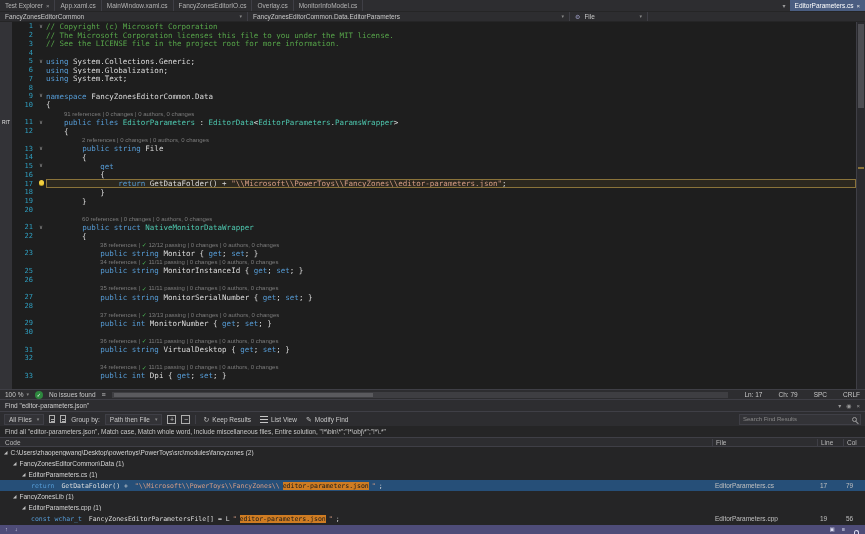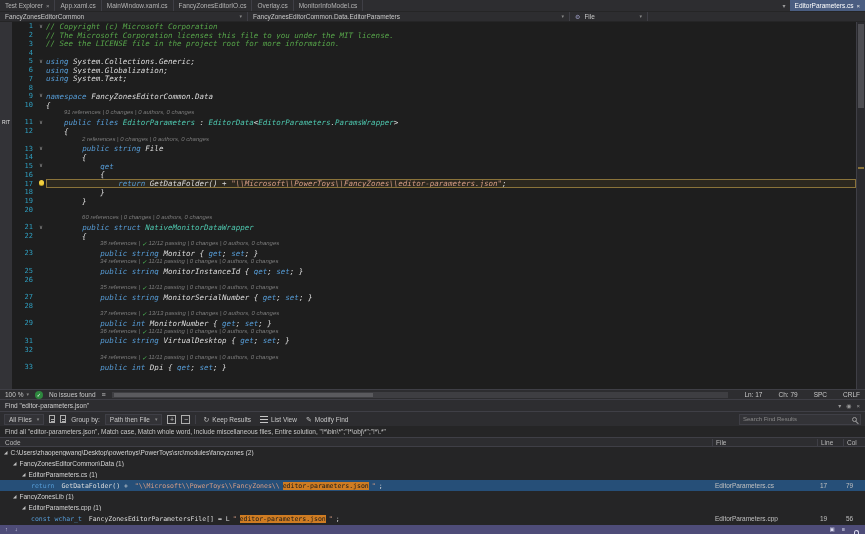--- a/index.html
+++ b/index.html
@@ -31,21 +31,21 @@
   .combo.mem{width:78px;}
   .memicon{color:#9a9ac0;font-size:6px;line-height:1;}
 
   
   .editor{flex:1;position:relative;background:#1e1e1e;overflow:hidden;}
   #code-rows{position:absolute;inset:0 9px 0 0;background:linear-gradient(90deg,#333337 0 12px,transparent 12px);}
   .crow{display:flex;height:var(--rowh);align-items:center;}
   .glyph{width:12px;flex:none;height:100%;font-size:5px;color:#e0e0e0;display:flex;align-items:center;justify-content:center;letter-spacing:0;}
   .lnum{width:24px;flex:none;text-align:right;padding-right:3px;color:#2f9fc0;font-family:"DejaVu Sans Mono",monospace;font-size:7px;}
   .fold{width:10px;flex:none;color:#9a9a9a;font-size:5.5px;text-align:center;line-height:1;}
-  .ccontent{flex:1;height:100%;display:flex;align-items:flex-start;font-family:"DejaVu Sans Mono",monospace;font-size:7.5px;color:#dcdcdc;overflow:hidden;font-style:italic;}
+  .ccontent{flex:1;height:100%;display:flex;align-items:center;font-family:"DejaVu Sans Mono",monospace;font-size:7.5px;color:#dcdcdc;overflow:hidden;}
   .ccontent span{white-space:pre;}
   .crow.current .ccontent{outline:1px solid var(--curline);outline-offset:-1px;background:rgba(136,110,40,.13);}
   .bulb{width:5px;height:5px;border-radius:50%;background:#f4d03f;display:inline-block;box-shadow:0 1px 0 #b89a20;}
   .s-cm{color:#57a64a;} .s-kw{color:#569cd6;} .s-ty{color:#4ec9b0;} .s-pl{color:#dcdcdc;} .s-str{color:#d69d85;}
   .s-cl{color:#7d7d7d;font-family:"Liberation Sans",sans-serif;font-size:6px;}
   .s-cldot{color:#4cbb55;font-family:"Liberation Sans",sans-serif;font-size:6px;}
   .s-match{background:var(--match);color:#1a1a1a;}
   .vscroll{position:absolute;top:0;right:0;bottom:0;width:9px;background:#2a2a2e;border-left:1px solid #3f3f46;}
   .vthumb{position:absolute;top:2px;left:1px;right:1px;height:84px;background:#4d4d52;}
   .vmark{position:absolute;top:145px;left:1px;right:1px;height:2px;background:var(--curline);}
@@ -471,20 +471,26 @@
             <span class="s-kw">public int </span>
             <span class="s-pl">MonitorNumber { </span>
             <span class="s-kw">get</span>
             <span class="s-pl">; </span>
             <span class="s-kw">set</span>
             <span class="s-pl">; }</span>
           </span>
         </div>
         <div class="crow">
           <span class="glyph"></span>
+          <span class="lnum">30</span>
+          <span class="fold"></span>
+          <span class="ccontent"></span>
+        </div>
+        <div class="crow">
+          <span class="glyph"></span>
           <span class="lnum"></span>
           <span class="fold"></span>
           <span class="ccontent" style="padding-left: 54.12px;">
             <span class="s-cl">36 references | </span>
             <span class="s-cldot">✓ </span>
             <span class="s-cl">11/11 passing | 0 changes | 0 authors, 0 changes</span>
           </span>
         </div>
         <div class="crow">
           <span class="glyph"></span>

